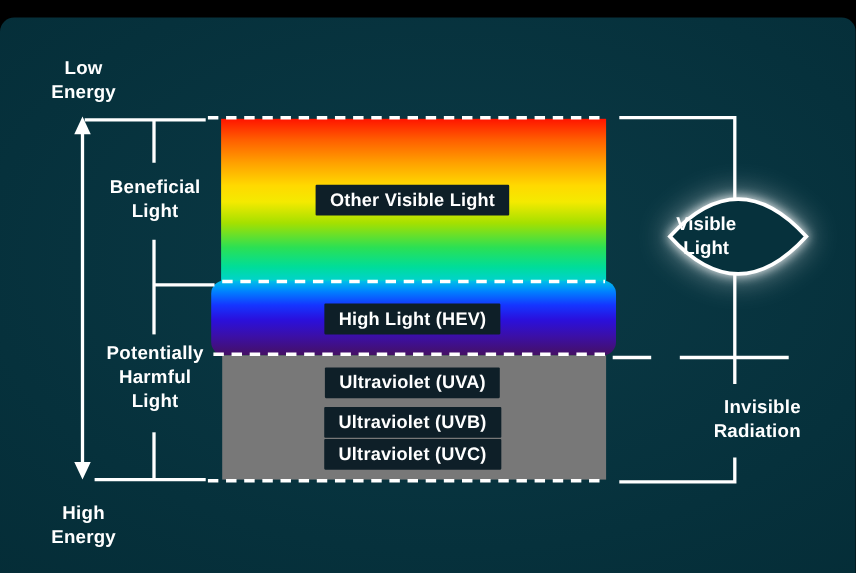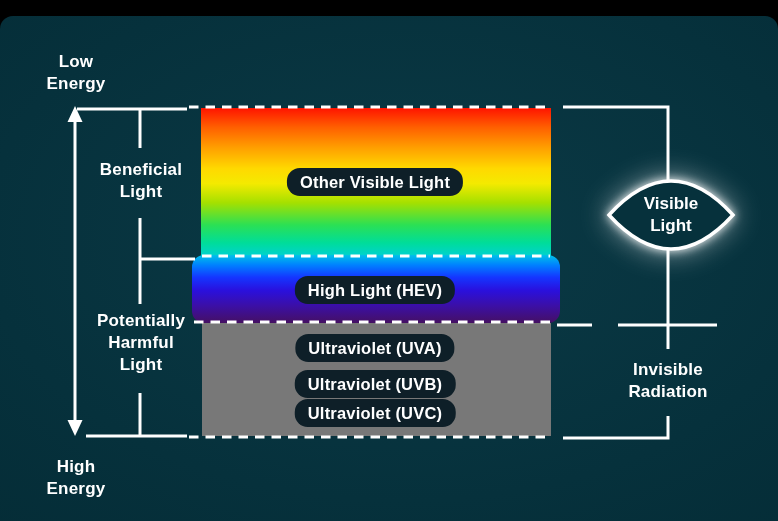--- a/index.html
+++ b/index.html
@@ -25,33 +25,33 @@
     line-height:1.28;
     white-space:pre-line;
     letter-spacing:.2px;
   }
   .pill{
     position:absolute;
     left:375px;
     transform:translateX(-50%);
     z-index:4;
     padding:3px 13px;
-    border-radius:13px;
+    border-radius:1px;
     font-size:16.5px;
     line-height:22px;
     white-space:nowrap;
     letter-spacing:.2px;
     text-align:left;
   }
   .eye-glow{
     filter:drop-shadow(0 0 5px rgba(255,255,255,.9)) drop-shadow(0 0 14px rgba(255,255,255,.55));
   }
   .eye-label{
     position:absolute;
-    left:611px;top:177px;width:120px;
+    left:582px;top:177px;width:120px;
     z-index:5;
     text-align:center;
     font-size:17px;line-height:1.28;white-space:pre-line;
   }
 </style>
 </head>
 <body>
 
 <div class="card">
 
@@ -112,21 +112,21 @@
   <div class="label" style="left:81px;top:143px;width:120px;">Beneficial
 Light</div>
 
   <div class="label" style="left:81px;top:294px;width:120px;">Potentially
 Harmful
 Light</div>
 
   <div class="eye-label">Visible
 Light</div>
 
-  <div class="label" style="left:608px;top:343px;width:120px;">Invisible
+  <div class="label" style="left:608px;top:343px;width:120px;text-align:right;">Invisible
 Radiation</div>
 
   <div class="pill" style="top: 152px; background: rgb(14, 31, 40);">Other Visible Light</div>
 
   <div class="pill" style="top: 260px; background: rgb(14, 31, 40);">High Light (HEV)</div>
 
   <div class="pill" style="top: 318px; background: rgb(14, 31, 40);">Ultraviolet (UVA)</div>
 
   <div class="pill" style="top: 354px; background: rgb(14, 31, 40);">Ultraviolet (UVB)</div>
 

